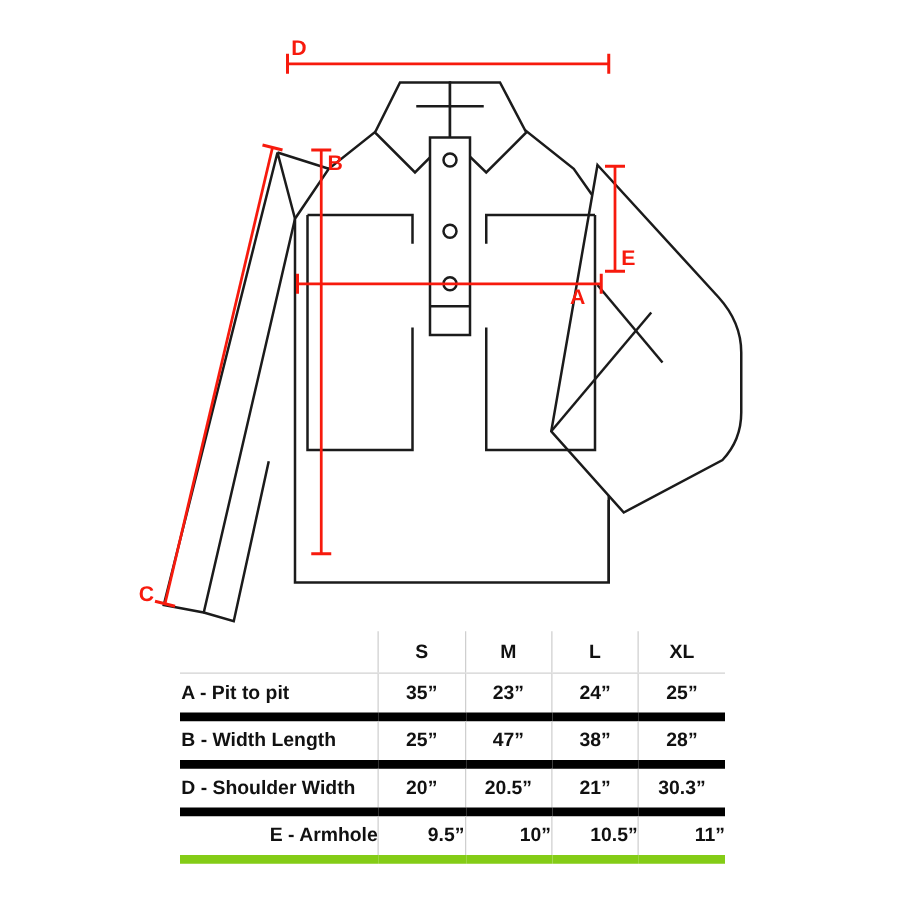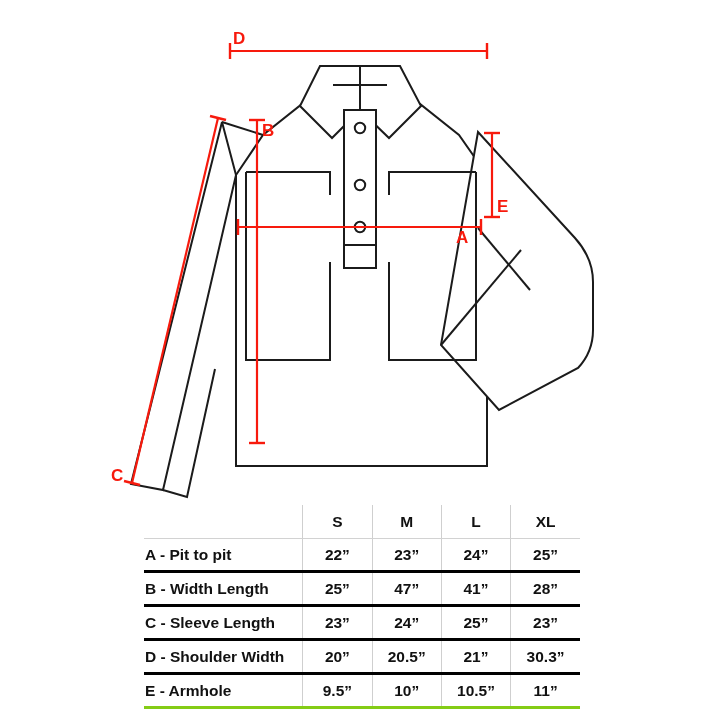--- a/index.html
+++ b/index.html
@@ -81,24 +81,25 @@
   }
   #size-table thead th {
     border-bottom: 1px solid #d2d2d2;
     text-align: center;
     height: 33px;
   }
   #size-table thead th.hdr-blank {
     border-bottom: 1px solid #d2d2d2;
   }
   #size-table tbody td {
-    border-bottom: 3px solid #000000;
+    border-bottom: 7px solid #000000;
   }
   #size-table tbody tr:last-child td {
-    border-bottom: 3px solid #84cc16;
+    border-bottom: 7px solid #84cc16;
+    text-align: right;
   }
   #size-table .cell-label {
     text-align: left;
     padding-left: 1px;
     white-space: nowrap;
   }
   #size-table .cell-val {
     text-align: center;
     border-left: 1px solid #cfcfcf;
   }
@@ -217,38 +218,31 @@
         <th class="hdr-blank"></th>
         <th class="cell-val">S</th>
         <th class="cell-val">M</th>
         <th class="cell-val">L</th>
         <th class="cell-val">XL</th>
       </tr>
     </thead>
     <tbody>
       <tr>
         <td class="cell-label">A - Pit to pit</td>
-        <td class="cell-val">22”</td>
+        <td class="cell-val">35”</td>
         <td class="cell-val">23”</td>
         <td class="cell-val">24”</td>
         <td class="cell-val">25”</td>
       </tr>
       <tr>
         <td class="cell-label">B - Width Length</td>
         <td class="cell-val">25”</td>
         <td class="cell-val">47”</td>
-        <td class="cell-val">41”</td>
+        <td class="cell-val">38”</td>
         <td class="cell-val">28”</td>
-      </tr>
-      <tr>
-        <td class="cell-label">C - Sleeve Length</td>
-        <td class="cell-val">23”</td>
-        <td class="cell-val">24”</td>
-        <td class="cell-val">25”</td>
-        <td class="cell-val">23”</td>
       </tr>
       <tr>
         <td class="cell-label">D - Shoulder Width</td>
         <td class="cell-val">20”</td>
         <td class="cell-val">20.5”</td>
         <td class="cell-val">21”</td>
         <td class="cell-val">30.3”</td>
       </tr>
       <tr>
         <td class="cell-label">E - Armhole</td>

